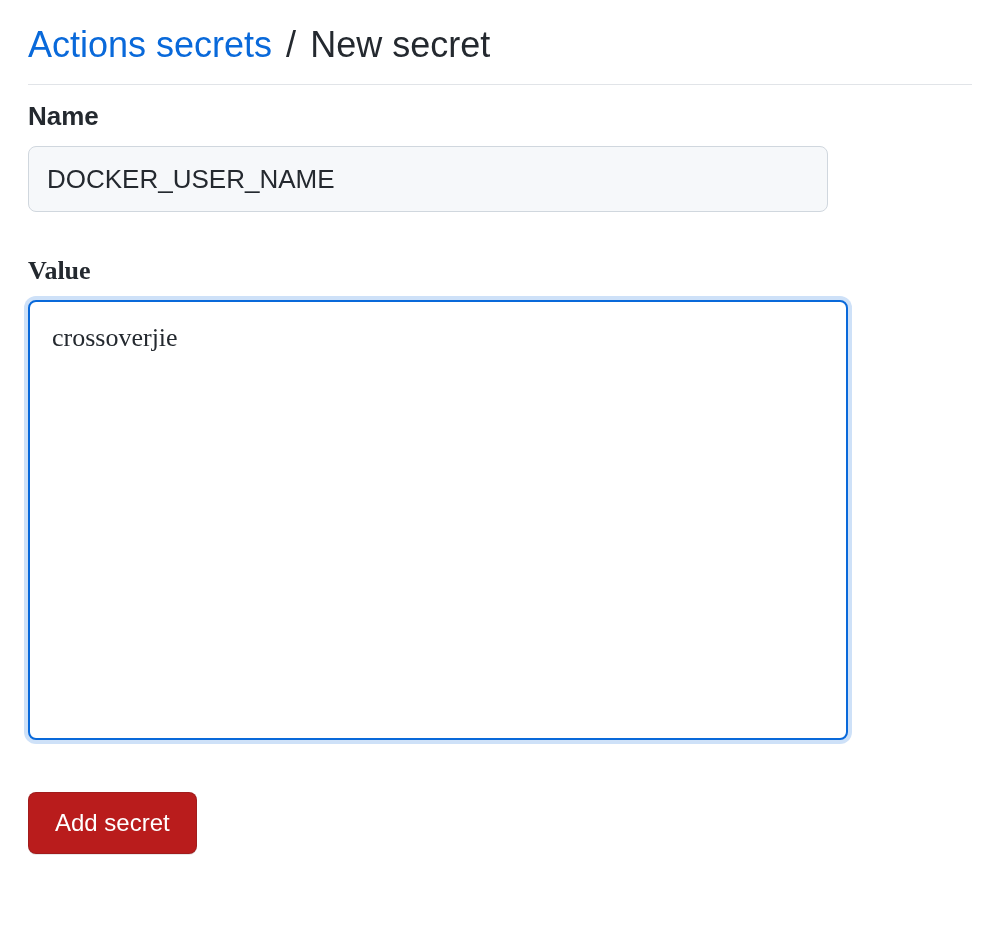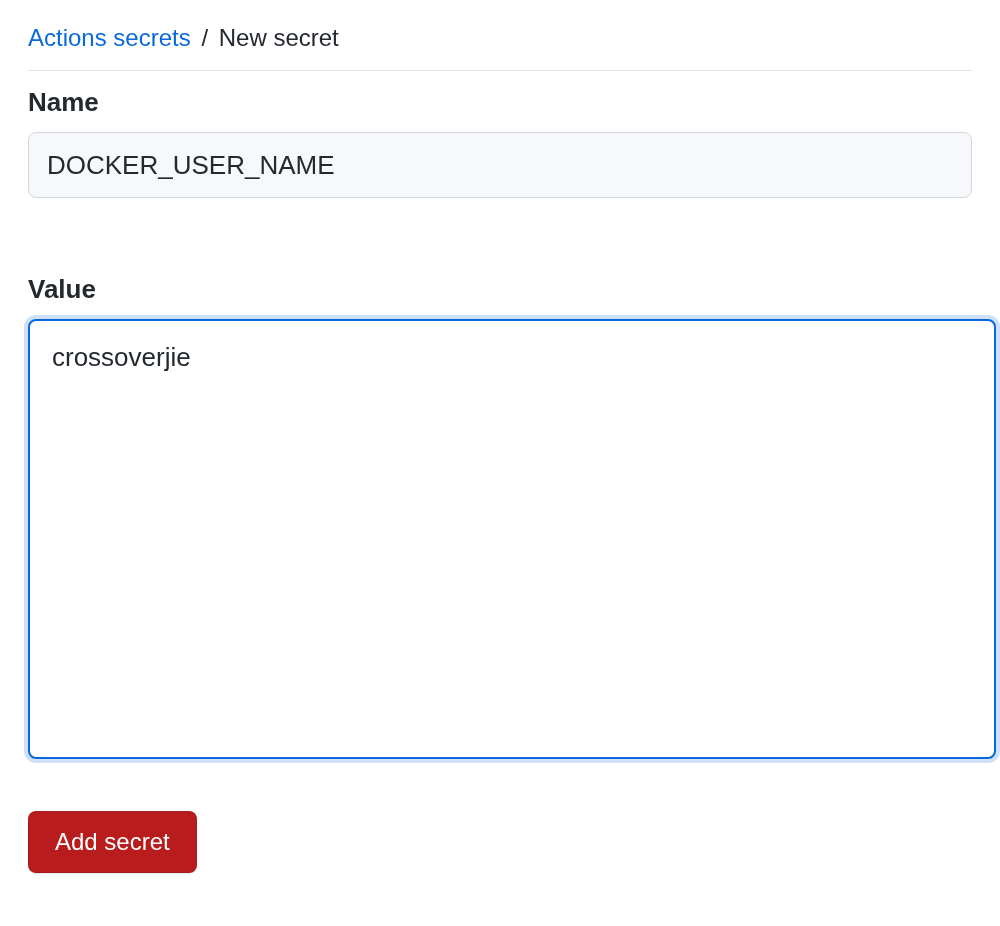--- a/index.html
+++ b/index.html
@@ -7,21 +7,21 @@
     }
     body {
       margin: 0;
       padding: 24px 28px;
       font-family: -apple-system, BlinkMacSystemFont, "Segoe UI", Helvetica, Arial, sans-serif;
       background: #ffffff;
       color: #24292f;
       width: 1000px;
     }
     .breadcrumb {
-      font-size: 24px;
+      font-size: 36px;
       font-weight: 400;
       margin: 0 0 16px 0;
       padding-bottom: 18px;
       border-bottom: 1px solid #e1e4e8;
     }
     .breadcrumb-link {
       color: #0969da;
       text-decoration: none;
     }
     .breadcrumb-separator {
@@ -34,48 +34,49 @@
     .form-group {
     }
     .form-label {
       display: block;
       font-size: 26px;
       font-weight: 600;
       margin-bottom: 14px;
       color: #24292f;
     }
     .form-input {
-      width: 944px;
+      width: 800px;
       padding: 14px 18px;
       font-size: 26px;
       line-height: 1.4;
       color: #24292f;
       background-color: #f6f8fa;
       border: 1px solid #d0d7de;
       border-radius: 8px;
       outline: none;
       font-family: inherit;
     }
     .form-textarea {
-      width: 968px;
+      width: 820px;
       height: 440px;
       padding: 18px 22px;
       font-size: 26px;
       line-height: 1.4;
       color: #24292f;
       background-color: #ffffff;
       border: 2px solid #0969da;
       border-radius: 8px;
       outline: none;
       resize: none;
       font-family: inherit;
       box-shadow: 0 0 0 4px rgba(9, 105, 218, 0.2);
     }
     .form-group-value {
-      margin-top: 76px;
+      margin-top: 44px;
+      font-family: Liberation Serif, serif;
     }
     .btn-primary {
       display: inline-block;
       margin-top: 48px;
       padding: 16px 26px;
       font-size: 24px;
       font-weight: 500;
       color: #ffffff;
       background-color: #b91c1c;
       border: 1px solid rgba(27, 31, 36, 0.15);

